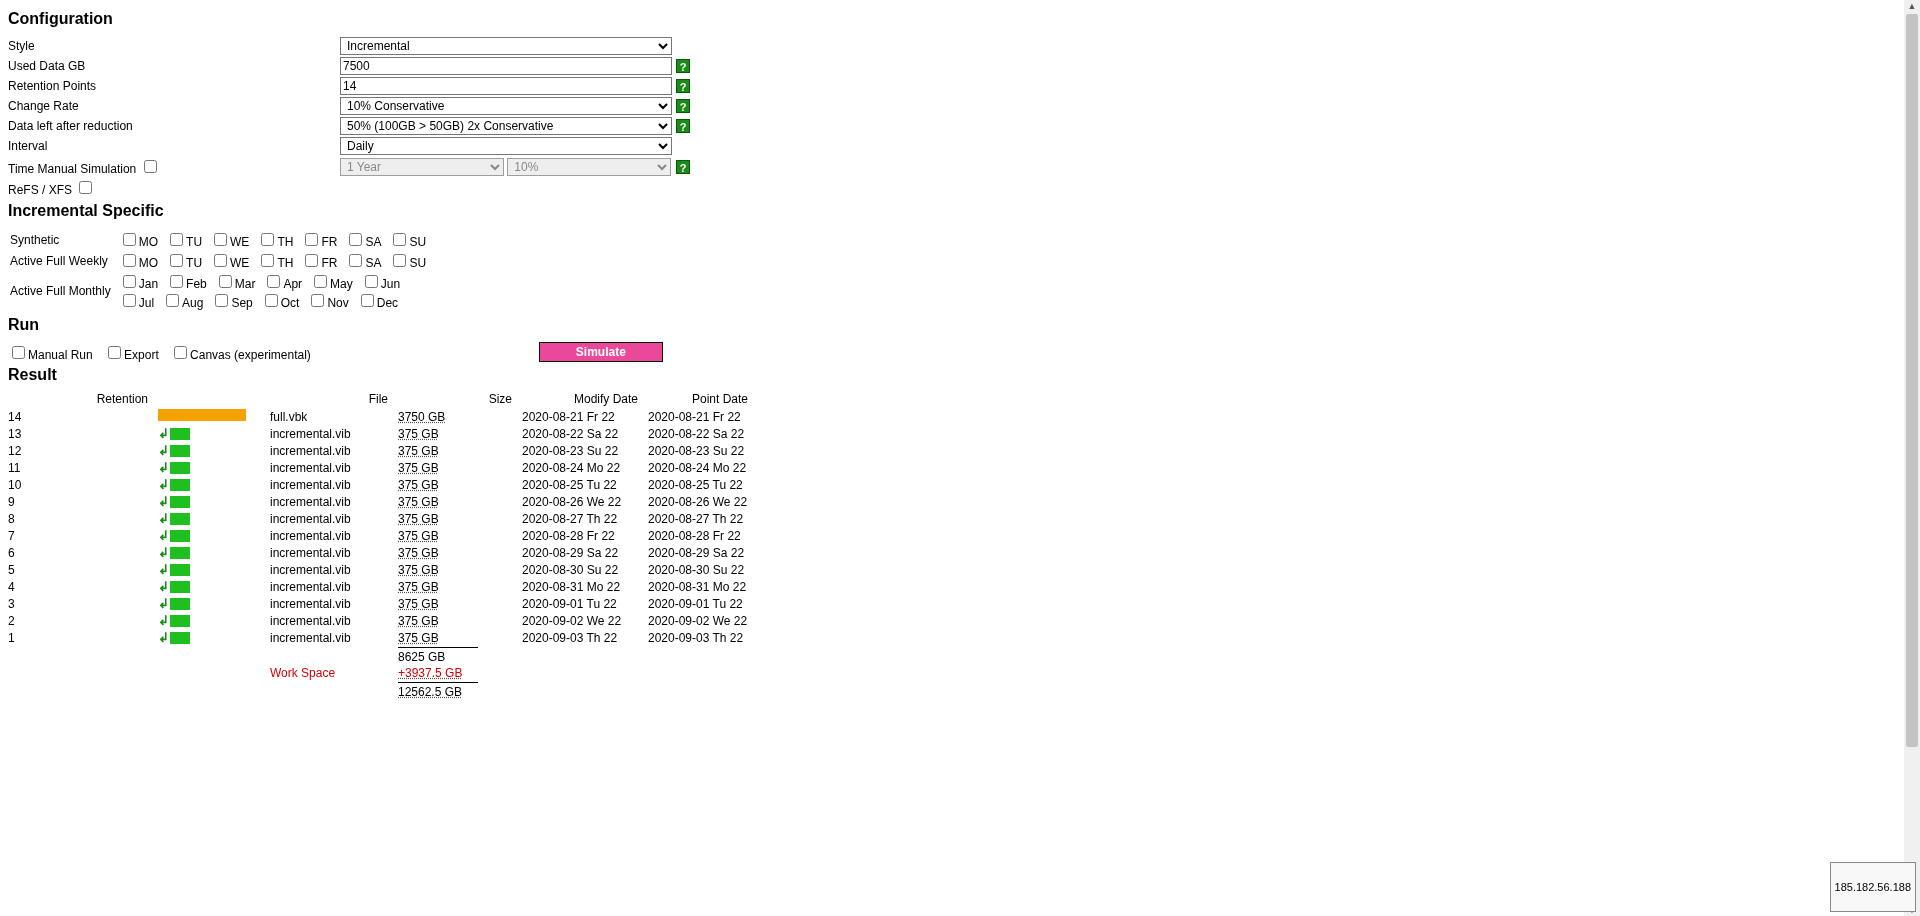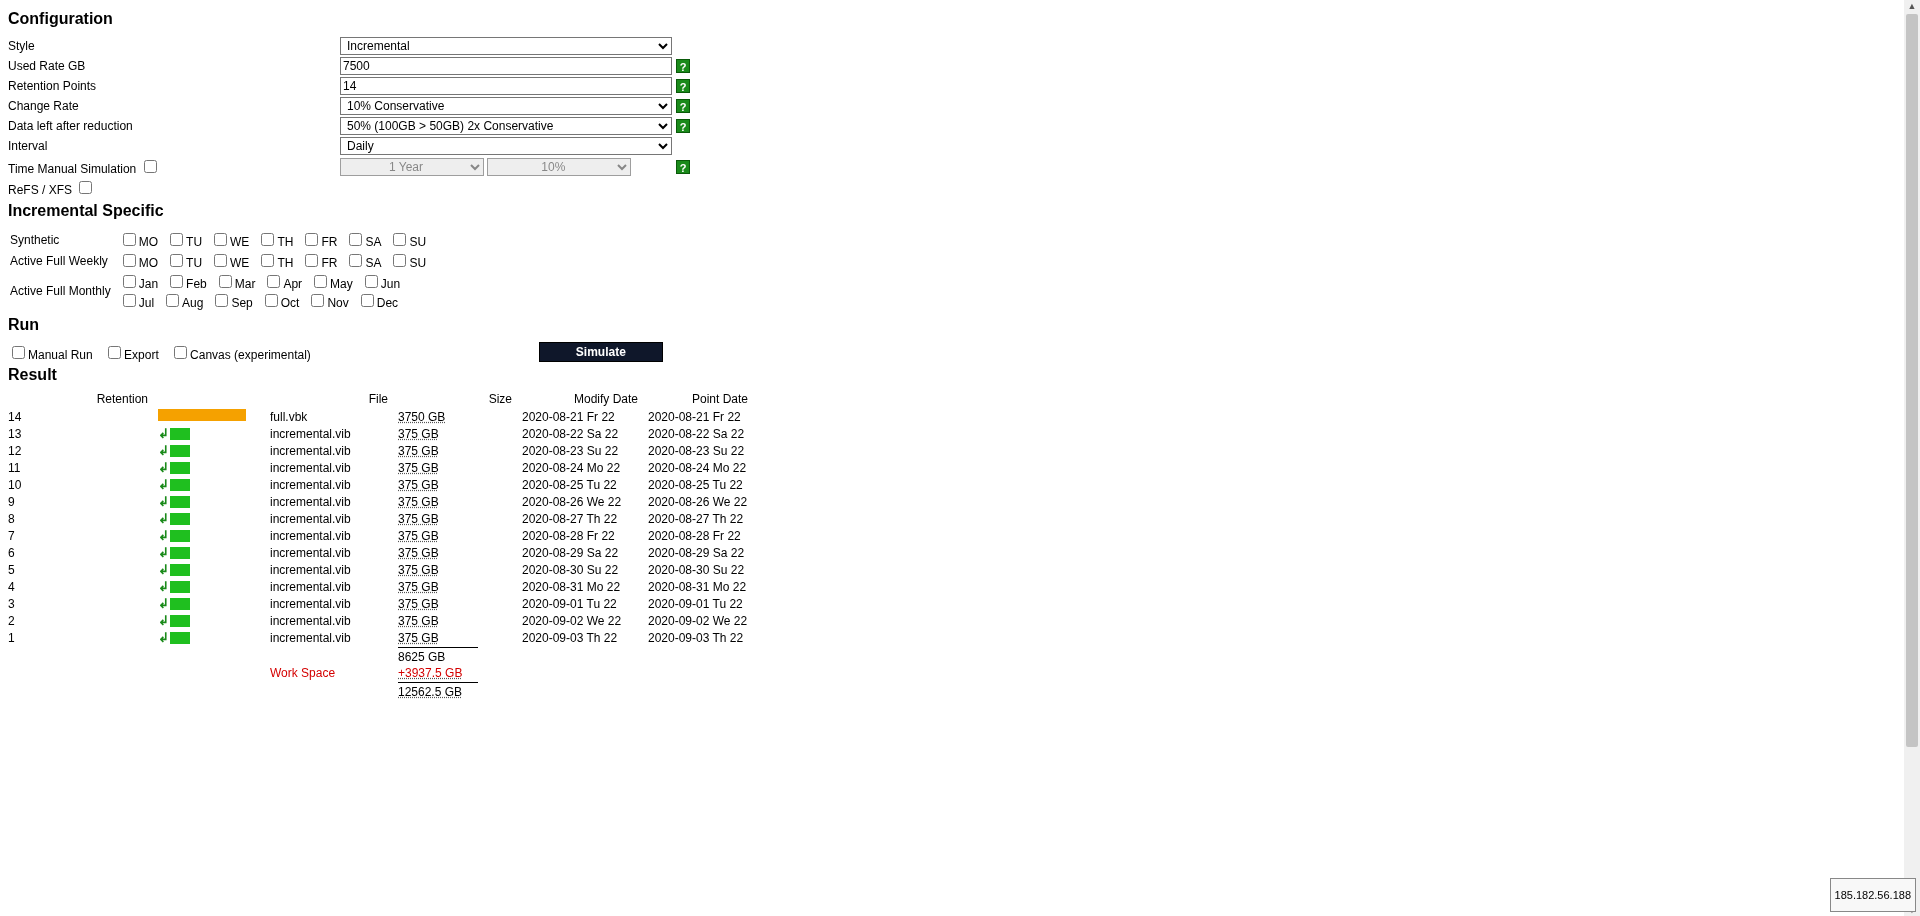--- a/index.html
+++ b/index.html
@@ -22,41 +22,41 @@
   select, input[type=text] {
     font-family: Verdana, Geneva, sans-serif;
     font-size: 12px;
     padding: 0 2px;
     height: 18px;
     border: 1px solid #767676;
     background: #fff;
   }
   select:disabled, input:disabled { background: #e8e8e8; color:#555; }
   .w-wide { width: 332px; }
-  .w-half { width: 144px; text-align: center; }
+  .w-half { width: 164px; }
   .help {
     display: inline-block;
     width: 14px; height: 14px;
     background: #1a8a1a;
     color: #fff;
     font-weight: bold;
     font-size: 11px;
     text-align: center;
     line-height: 14px;
     cursor: pointer;
     border: 1px solid #0a5a0a;
     vertical-align: middle;
   }
   .days-table td { padding: 0 6px 0 0; }
   label { margin-right: 8px; white-space: nowrap; }
   .run-row { display: flex; align-items: center; }
   .run-left { flex:0 0 auto; }
   .run-right { margin-left: 220px; }
   .simulate {
-    background: #0f172a;
+    background: #ec4899;
     color: #fff;
     font-weight: bold;
     border: 1px solid #000;
     padding: 2px 28px;
     width: 124px;
     text-align:center;
     cursor: pointer;
     font-size:12px;
   }
   .result-table { border-collapse: collapse; margin-top:4px; }
@@ -76,21 +76,21 @@
   .bar-inc { display:inline-block; width: 20px; height: 12px; background: #1fbf1f; }
   .size-u { text-decoration: underline dotted #555; }
   .sumline { border-top: 1px solid #000; padding-top:2px; display:inline-block; min-width:80px;}
   .red { color: #d40000; }
   .ip-badge {
     position: fixed;
     bottom: 4px; right: 4px;
     border: 1px solid #888;
     background: #f8f8f8;
     font-size: 11px;
-    padding: 10px 4px;
+    padding: 18px 4px;
   }
   .scrollbar-mock {
     position: fixed;
     right: 0; top: 0;
     width: 16px; height: 100%;
     background: #f0f0f0;
   }
   .scrollbar-thumb {
     position:absolute; left:2px; right:2px; top:2px; height: 80%;
     background:#c4c4c4; border-radius:2px;
@@ -110,21 +110,21 @@
       <tr>
     <td class="label-col">Style</td>
     <td>
       <select class="w-wide">
         <option>Incremental</option>
       </select>
     </td>
     <td></td>
   </tr>
   <tr>
-    <td>Used Rate GB</td>
+    <td>Used Data GB</td>
     <td><input type="text" class="w-wide" value="7500" style=""></td>
     <td><span class="help">?</span></td>
   </tr>
   <tr>
     <td>Retention Points</td>
     <td><input type="text" class="w-wide" value="14" style=""></td>
     <td><span class="help">?</span></td>
   </tr>
   <tr>
     <td>Change Rate</td>

